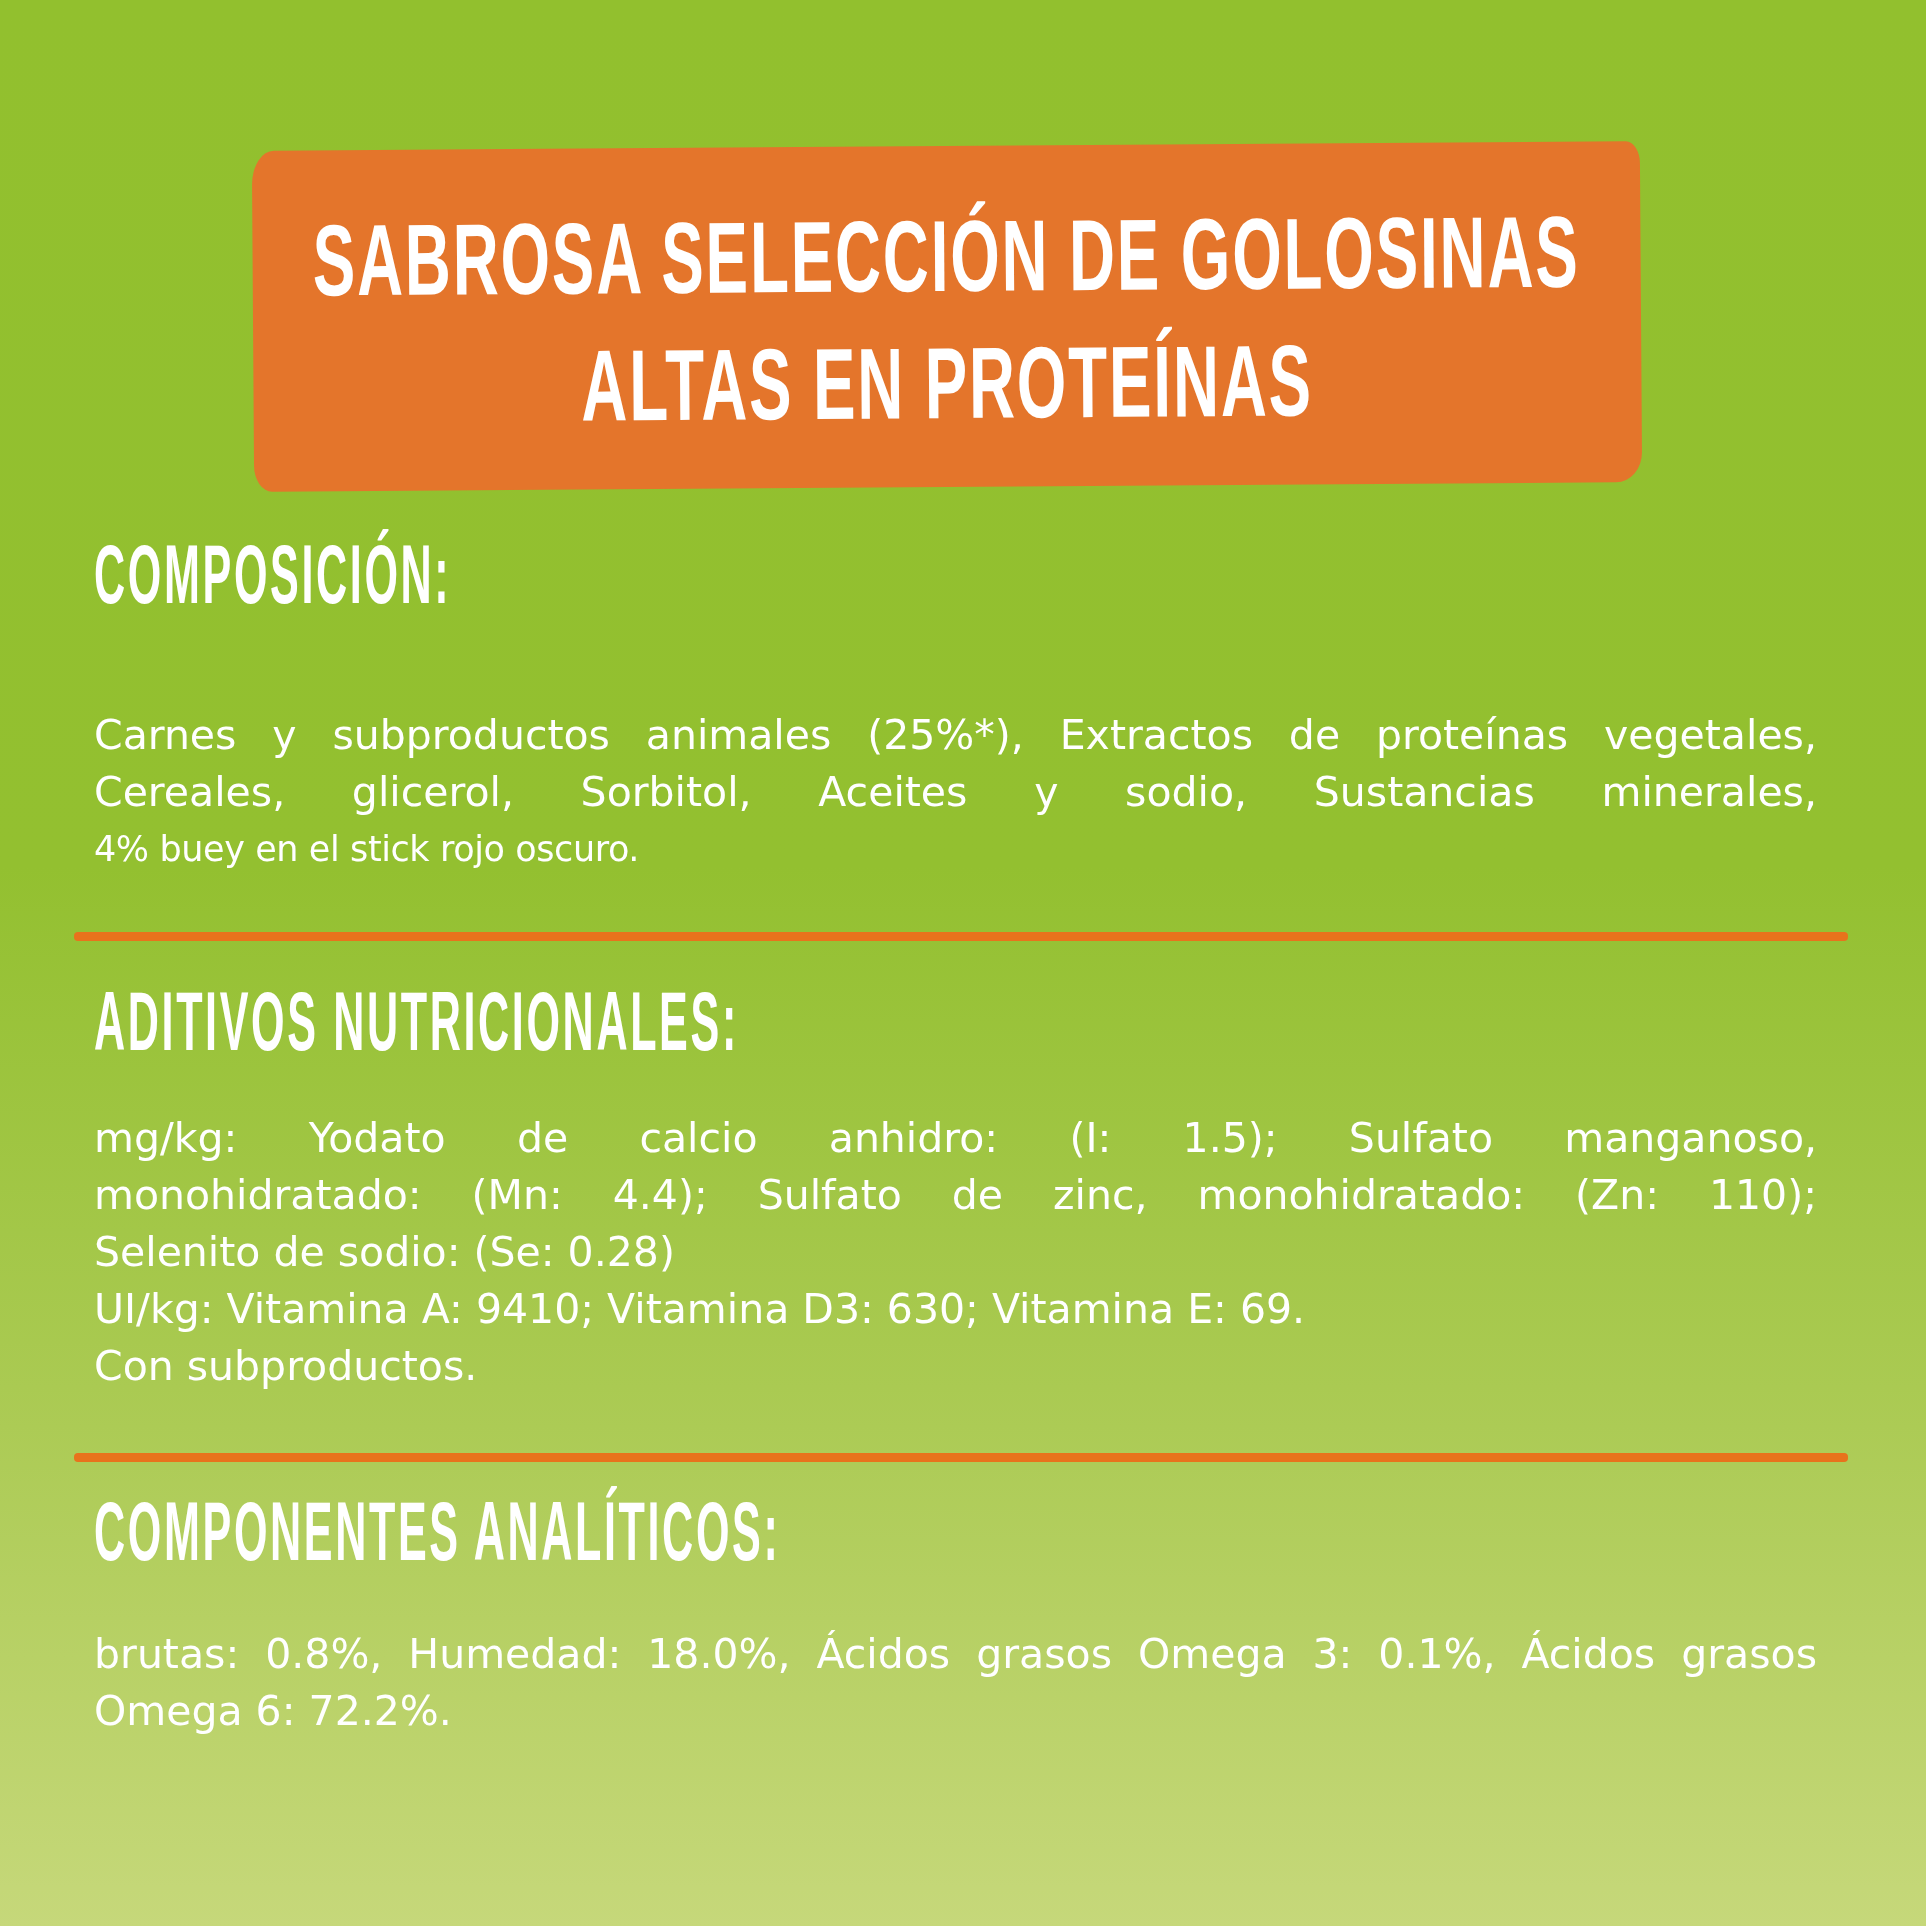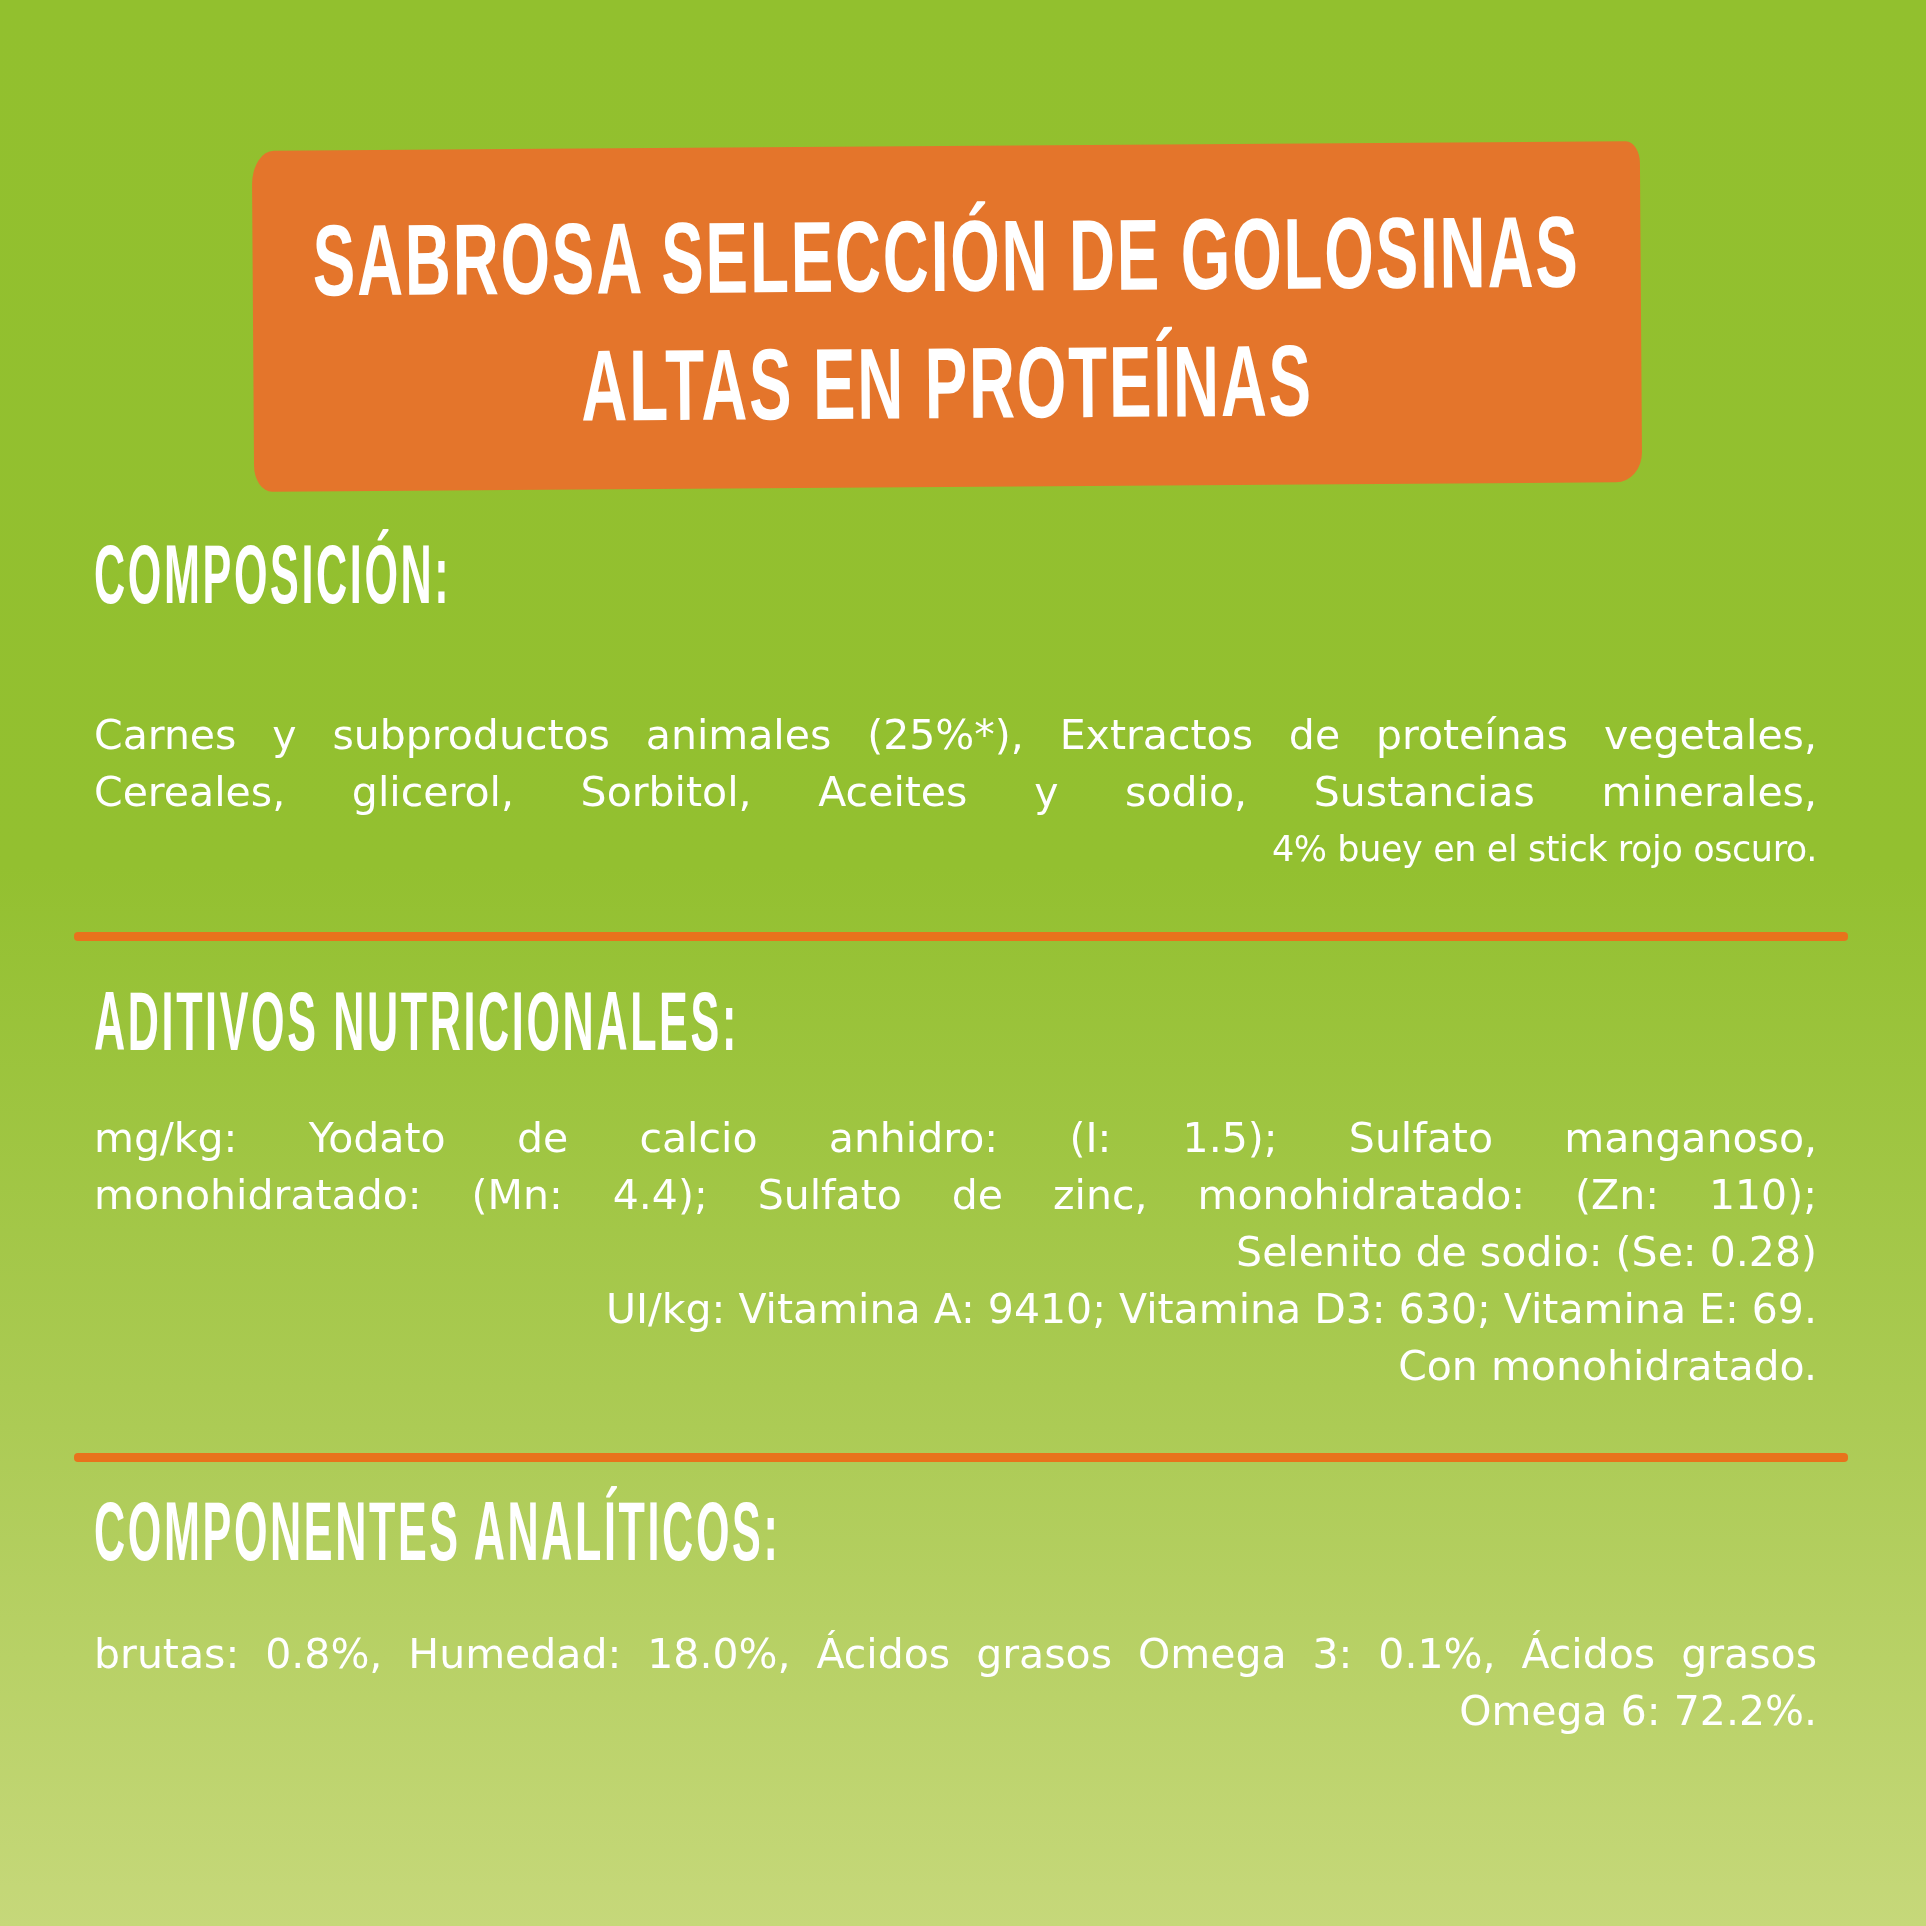--- a/index.html
+++ b/index.html
@@ -48,21 +48,21 @@
   }
 
   
   .para{
     position:absolute;left:94px;width:1723px;
     color:#ffffff;
     font-size:41px;
     line-height:57px;
   }
   .jline{ text-align:justify; text-align-last:justify; }
-  .lline{ text-align:right; }
+  .lline{ text-align:left; }
   .note{ font-size:35px; letter-spacing:-0.4px; }
 
   
   .divider{
     position:absolute;left:74px;width:1774px;height:9px;
     background:#e8731c;border-radius:4px;
   }
 </style>
 </head>
 <body>
@@ -84,21 +84,21 @@
 
   <div class="divider" style="top:932px"></div>
 
   <h2 class="sec" style="top:980px">ADITIVOS NUTRICIONALES:</h2>
 
   <div class="para" style="top:1110px">
     <div class="jline">mg/kg: Yodato de calcio anhidro: (I: 1.5); Sulfato manganoso,</div>
     <div class="jline">monohidratado: (Mn: 4.4); Sulfato de zinc, monohidratado: (Zn: 110);</div>
     <div class="lline">Selenito de sodio: (Se: 0.28)</div>
     <div class="lline">UI/kg: Vitamina A: 9410; Vitamina D3: 630; Vitamina E: 69.</div>
-    <div class="lline">Con monohidratado.</div>
+    <div class="lline">Con subproductos.</div>
   </div>
 
   <div class="divider" style="top:1453px"></div>
 
   <h2 class="sec" style="top:1490px">COMPONENTES ANALÍTICOS:</h2>
 
   <div class="para" style="top:1626px">
     <div class="jline">brutas: 0.8%, Humedad: 18.0%, Ácidos grasos Omega 3: 0.1%, Ácidos grasos</div>
     <div class="lline">Omega 6: 72.2%.</div>
   </div>

